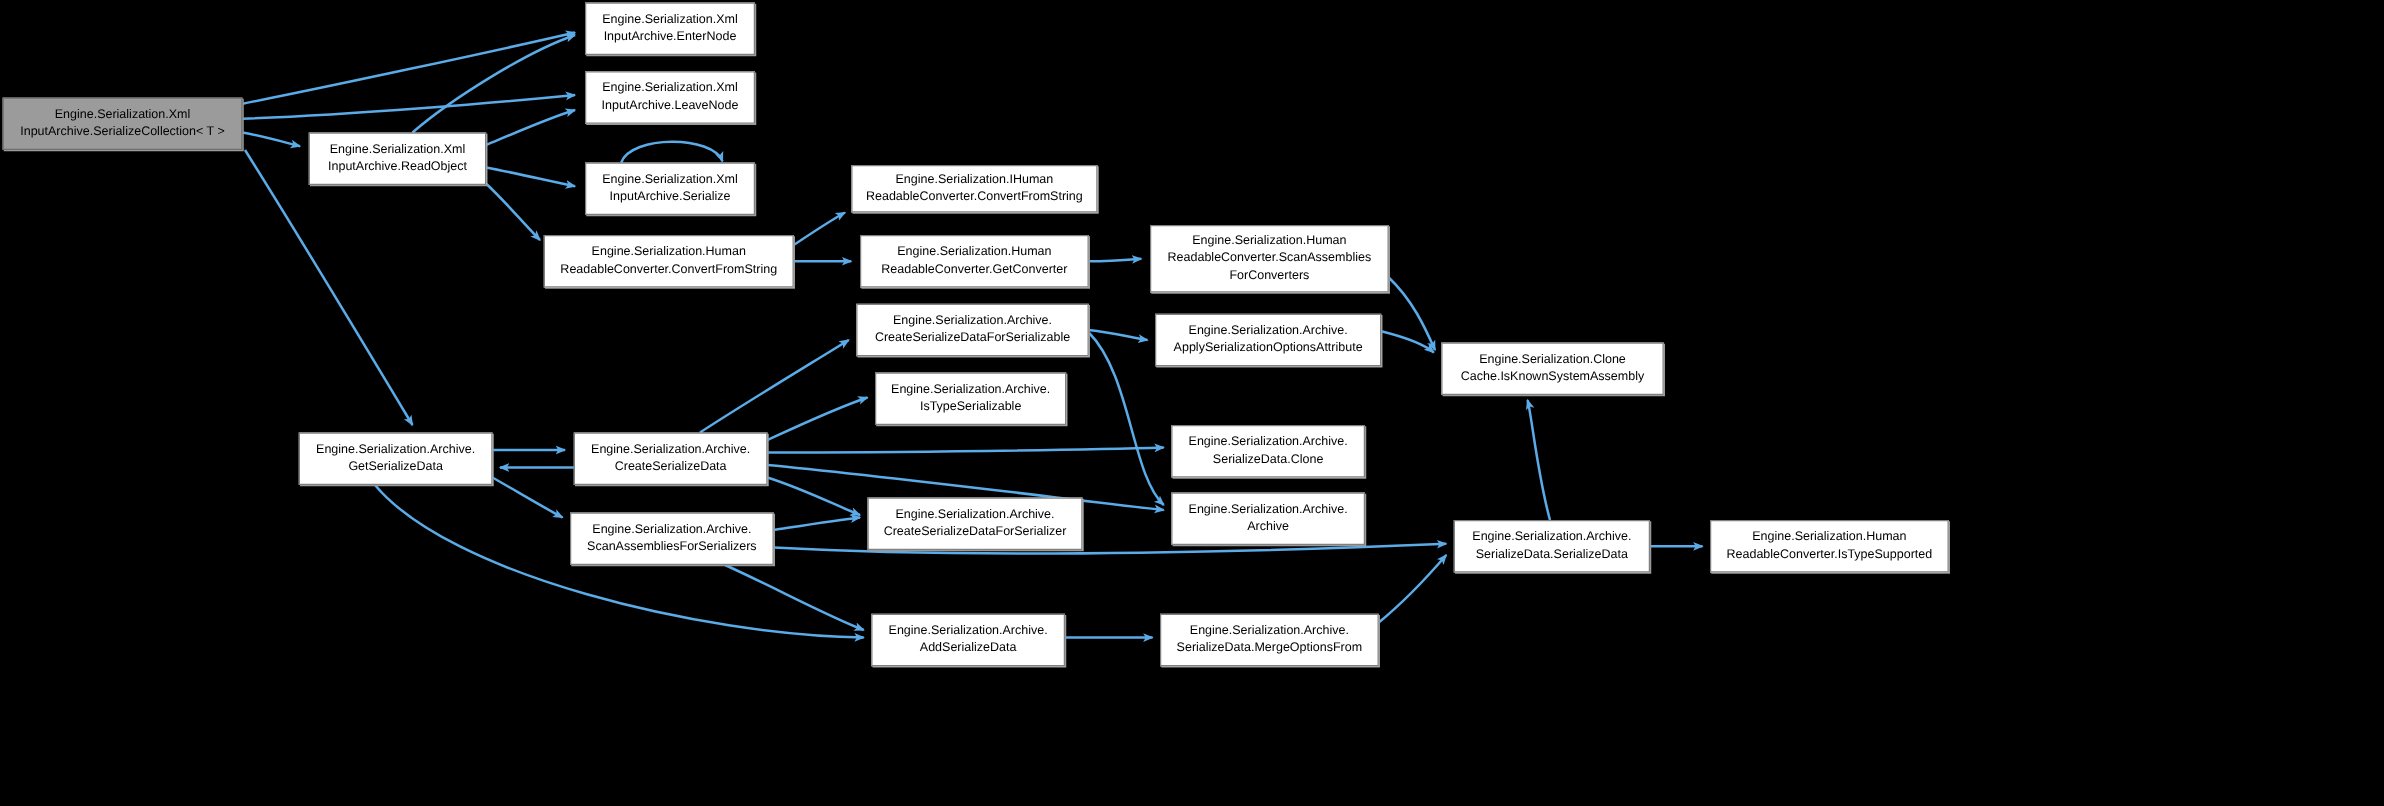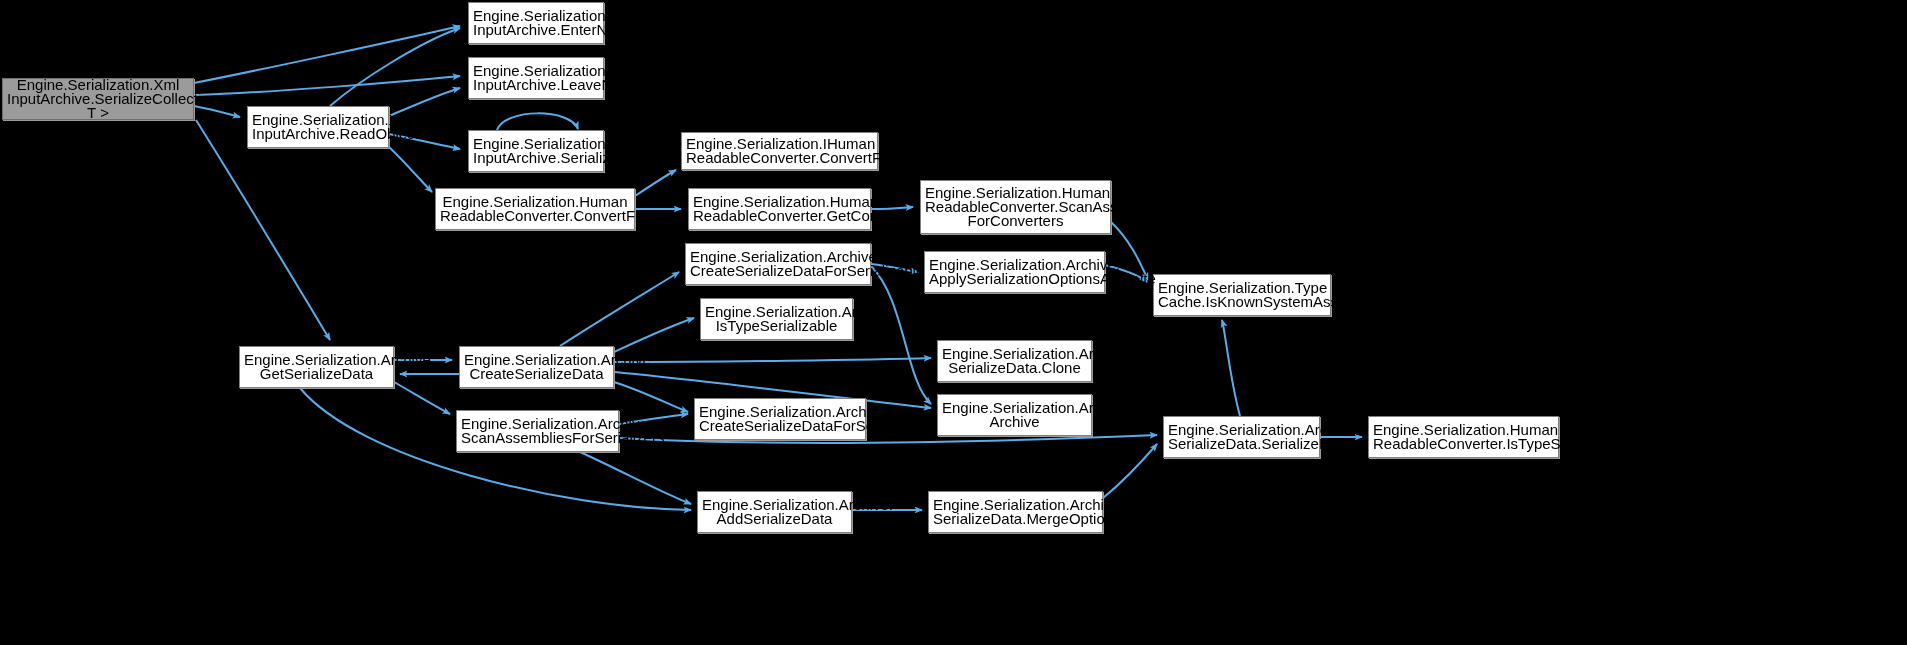--- a/index.html
+++ b/index.html
@@ -23,21 +23,21 @@
     height: 645px;
     pointer-events: none;
   }
   .node {
     position: absolute;
     box-sizing: border-box;
     background: #ffffff;
     border: 1px solid #808080;
     box-shadow: 1px 1px 0 0 #9a9a9a;
     color: #000000;
-    font-size: 15px;
+    font-size: 10px;
     line-height: 14px;
     text-align: center;
     display: flex;
     align-items: center;
     justify-content: flex-start;
     padding: 1px 4px;
     white-space: pre-line;
     letter-spacing: 0px;
   }
   .node.root {
@@ -107,21 +107,21 @@
 InputArchive.Serialize</span></div>
       <div class="node" style="left: 435px; top: 188px; width: 200px; height: 42px;"><span class="label">Engine.Serialization.Human
 ReadableConverter.ConvertFromString</span></div>
       <div class="node" style="left: 681px; top: 132px; width: 197px; height: 38px;"><span class="label">Engine.Serialization.IHuman
 ReadableConverter.ConvertFromString</span></div>
       <div class="node" style="left: 688px; top: 188px; width: 183px; height: 42px;"><span class="label">Engine.Serialization.Human
 ReadableConverter.GetConverter</span></div>
       <div class="node" style="left: 920px; top: 180px; width: 191px; height: 54px;"><span class="label">Engine.Serialization.Human
 ReadableConverter.ScanAssemblies
 ForConverters</span></div>
-      <div class="node" style="left: 1153px; top: 274px; width: 178px; height: 42px;"><span class="label">Engine.Serialization.Type
+      <div class="node" style="left: 1153px; top: 274px; width: 178px; height: 42px;"><span class="label">Engine.Serialization.Clone
 Cache.IsKnownSystemAssembly</span></div>
       <div class="node" style="left: 685px; top: 243px; width: 186px; height: 42px;"><span class="label">Engine.Serialization.Archive.
 CreateSerializeDataForSerializable</span></div>
       <div class="node" style="left: 924px; top: 251px; width: 181px; height: 42px;"><span class="label">Engine.Serialization.Archive.
 ApplySerializationOptionsAttribute</span></div>
       <div class="node" style="left: 700px; top: 298px; width: 153px; height: 42px;"><span class="label">Engine.Serialization.Archive.
 IsTypeSerializable</span></div>
       <div class="node" style="left: 239px; top: 346px; width: 155px; height: 42px;"><span class="label">Engine.Serialization.Archive.
 GetSerializeData</span></div>
       <div class="node" style="left: 459px; top: 346px; width: 155px; height: 42px;"><span class="label">Engine.Serialization.Archive.

